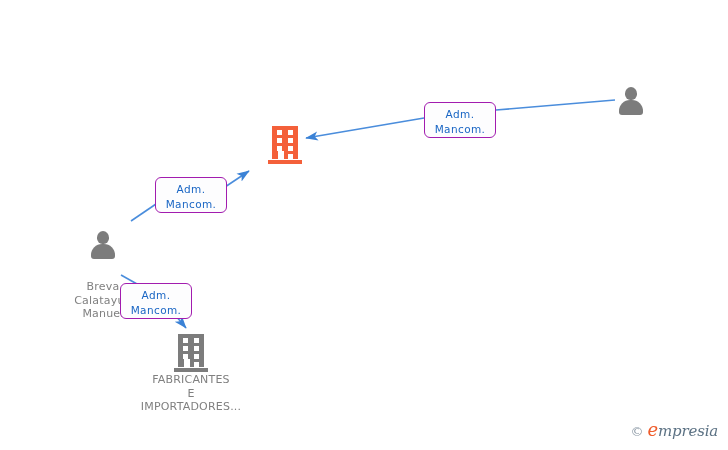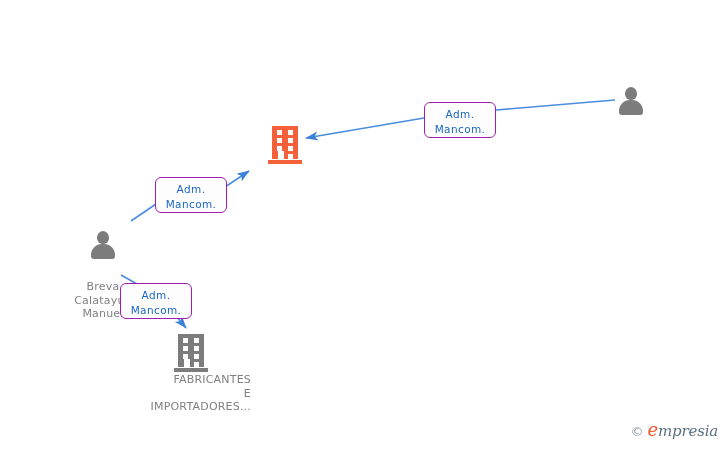--- a/index.html
+++ b/index.html
@@ -222,21 +222,21 @@
       <div class="win" style="left:9px;  top:12px;"></div>
       <div class="win" style="left:20px; top:12px;"></div>
       <div class="win" style="left:9px;  top:20px;"></div>
       <div class="win" style="left:20px; top:20px;"></div>
       <div class="win" style="left:20px; top:28px;"></div>
       <div class="door"></div>
       <div class="base"></div>
     </div>
   </div>
 
-  <div class="node-label" style="left:131px; top:373px; width:120px;text-align:right;">FABRICANTES
+  <div class="node-label" style="left:131px; top:373px; width:120px;">FABRICANTES
 E
 IMPORTADORES...</div>
 
   <div class="rel-chip" style="left:424px; top:102px; width:72px; height:36px;">Adm.
 Mancom.</div>
 
   <div class="rel-chip" style="left:155px; top:177px; width:72px; height:36px;">Adm.
 Mancom.</div>
 
   <div class="rel-chip" style="left:120px; top:283px; width:72px; height:36px;">Adm.

